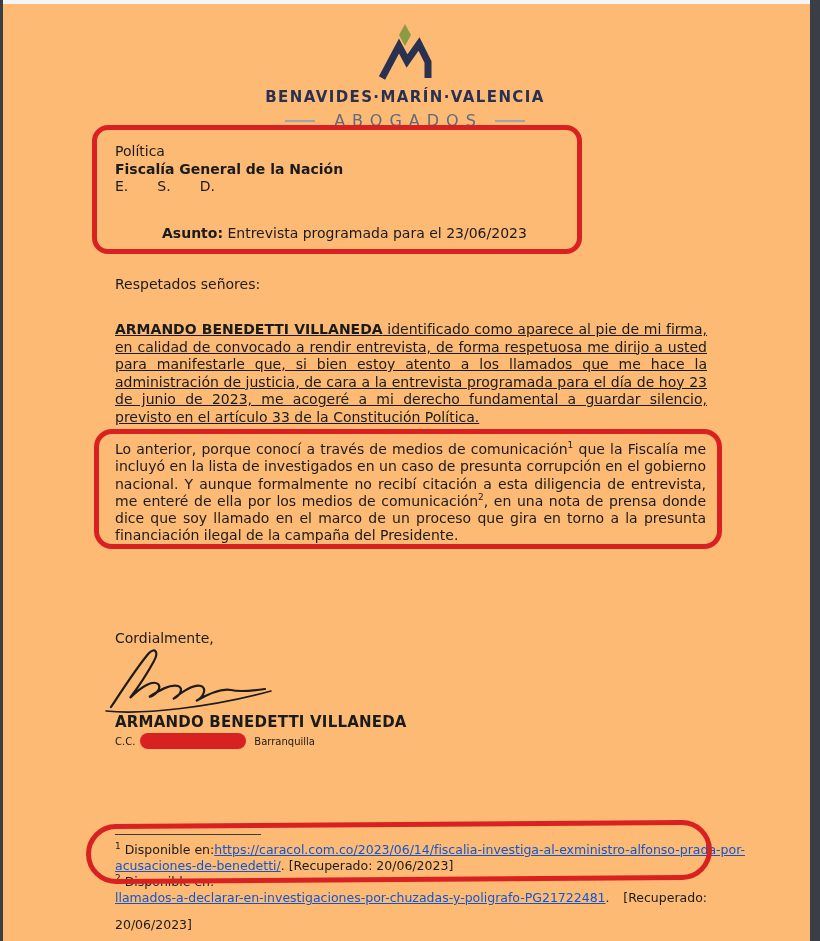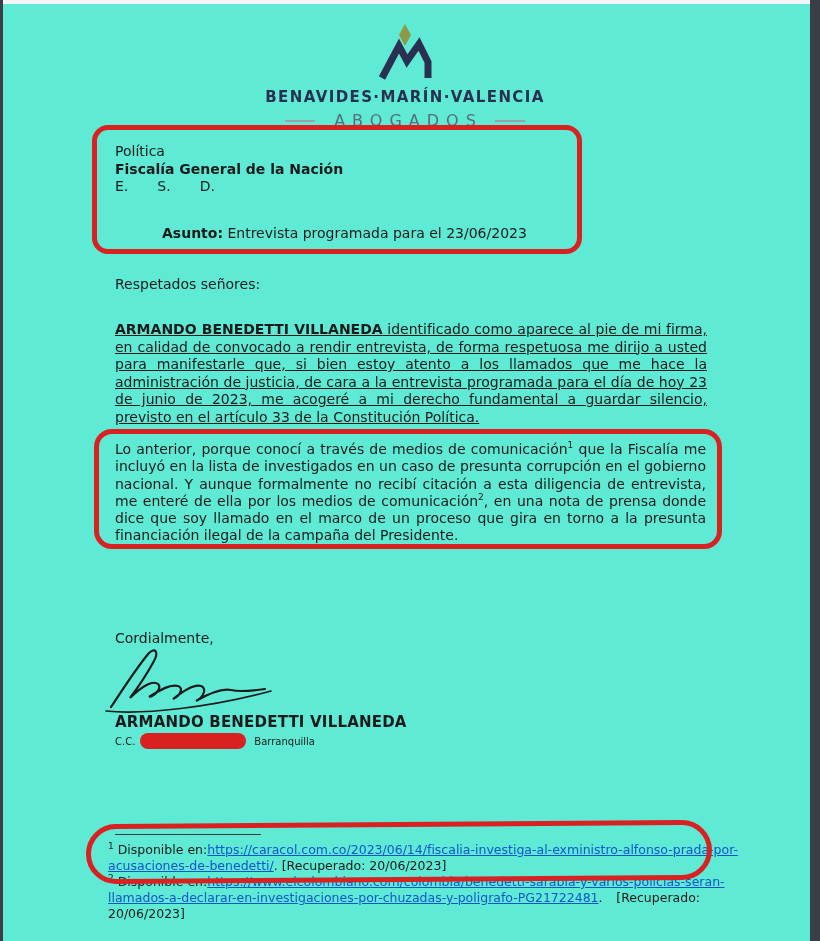--- a/index.html
+++ b/index.html
@@ -7,21 +7,21 @@
     --navy:#2a3050;
     --olive:#8d9a45;
     --link:#1356cc;
     --ink:#1b1b1b;
     --sub:#5e6a79;
     --edge:#3a3e46;
   }
   *{margin:0;padding:0;box-sizing:border-box;}
   html,body{background:#fff;}
   .page{
-    position:relative;width:820px;height:941px;background:#5eead4;
+    position:relative;width:820px;height:941px;background:#fdba74;
     font-family:"DejaVu Sans","Liberation Sans",sans-serif;color:var(--ink);
     overflow:hidden;margin:0 auto;
   }
   .edge-left{position:absolute;left:0;top:0;width:3px;height:941px;background:var(--edge);}
   .edge-right{position:absolute;right:0;top:0;width:10px;height:941px;background:var(--edge);}
   .edge-top{position:absolute;left:0;top:0;width:820px;height:4px;background:#f4f5f6;}
 
   
   .letterhead{position:absolute;left:0;top:24px;width:810px;text-align:center;}
   .logo{display:block;margin:0 auto;}
@@ -53,26 +53,26 @@
   sup{font-size:9px;line-height:0;vertical-align:super;}
 
   .valediction{position:absolute;left:115px;top:630px;font-size:14px;}
   .signature{position:absolute;left:103px;top:645px;}
   .signer-name{position:absolute;left:115px;top:713px;font-size:15px;font-weight:bold;letter-spacing:0.2px;}
   .cc-line{position:absolute;left:115px;top:733px;font-size:10px;display:flex;align-items:center;}
   .redaction{display:inline-block;width:106px;height:16px;background:var(--red);border-radius:8px;margin:0 8px 0 5px;}
 
   
   .fn-sep{position:absolute;left:115px;top:834px;width:146px;border-top:1.6px solid #3c3c3c;}
-  .footnotes{position:absolute;left:108px;top:842px;width:592px;font-size:12.5px;line-height:16px;color:#1a1a1a;}
+  .footnotes{position:absolute;left:115px;top:842px;width:592px;font-size:12.5px;line-height:16px;color:#1a1a1a;}
   .fn-line{white-space:nowrap;}
   .fn-flex{display:flex;justify-content:space-between;white-space:nowrap;}
   .fnlink{color:var(--link);text-decoration:underline;cursor:pointer;}
   .fn-marker{font-size:9px;vertical-align:super;margin-right:4px;}
-  .fn2-date{margin-top:0;}
+  .fn2-date{margin-top:11px;}
 </style>
 </head>
 <body>
 
 <div class="page">
   <div class="edge-top"></div>
   <div class="edge-left"></div>
   <div class="edge-right"></div>
 
   <div class="letterhead">
@@ -132,21 +132,20 @@
   <div class="footnotes">
     <div class="fn-flex">
       <span><sup class="fn-marker">1</sup><span>Disponible  en:</span></span>
       <a class="fnlink">https://caracol.com.co/2023/06/14/fiscalia-investiga-al-exministro-alfonso-prada-por-</a>
     </div>
     <div class="fn-line">
       <a class="fnlink">acusaciones-de-benedetti/</a><span>. [Recuperado: 20/06/2023]</span>
     </div>
     <div class="fn-flex">
       <span><sup class="fn-marker">2</sup><span>Disponible  en:</span></span>
-      <a class="fnlink">https://www.elcolombiano.com/colombia/benedetti-sarabia-y-varios-policias-seran-</a>
     </div>
     <div class="fn-flex">
       <span><a class="fnlink">llamados-a-declarar-en-investigaciones-por-chuzadas-y-poligrafo-PG21722481</a><span>.</span></span>
       <span>[Recuperado:</span>
     </div>
     <div class="fn-line fn2-date">20/06/2023]</div>
   </div>
 
   <div class="ann ann-footnote"></div>
 </div>

